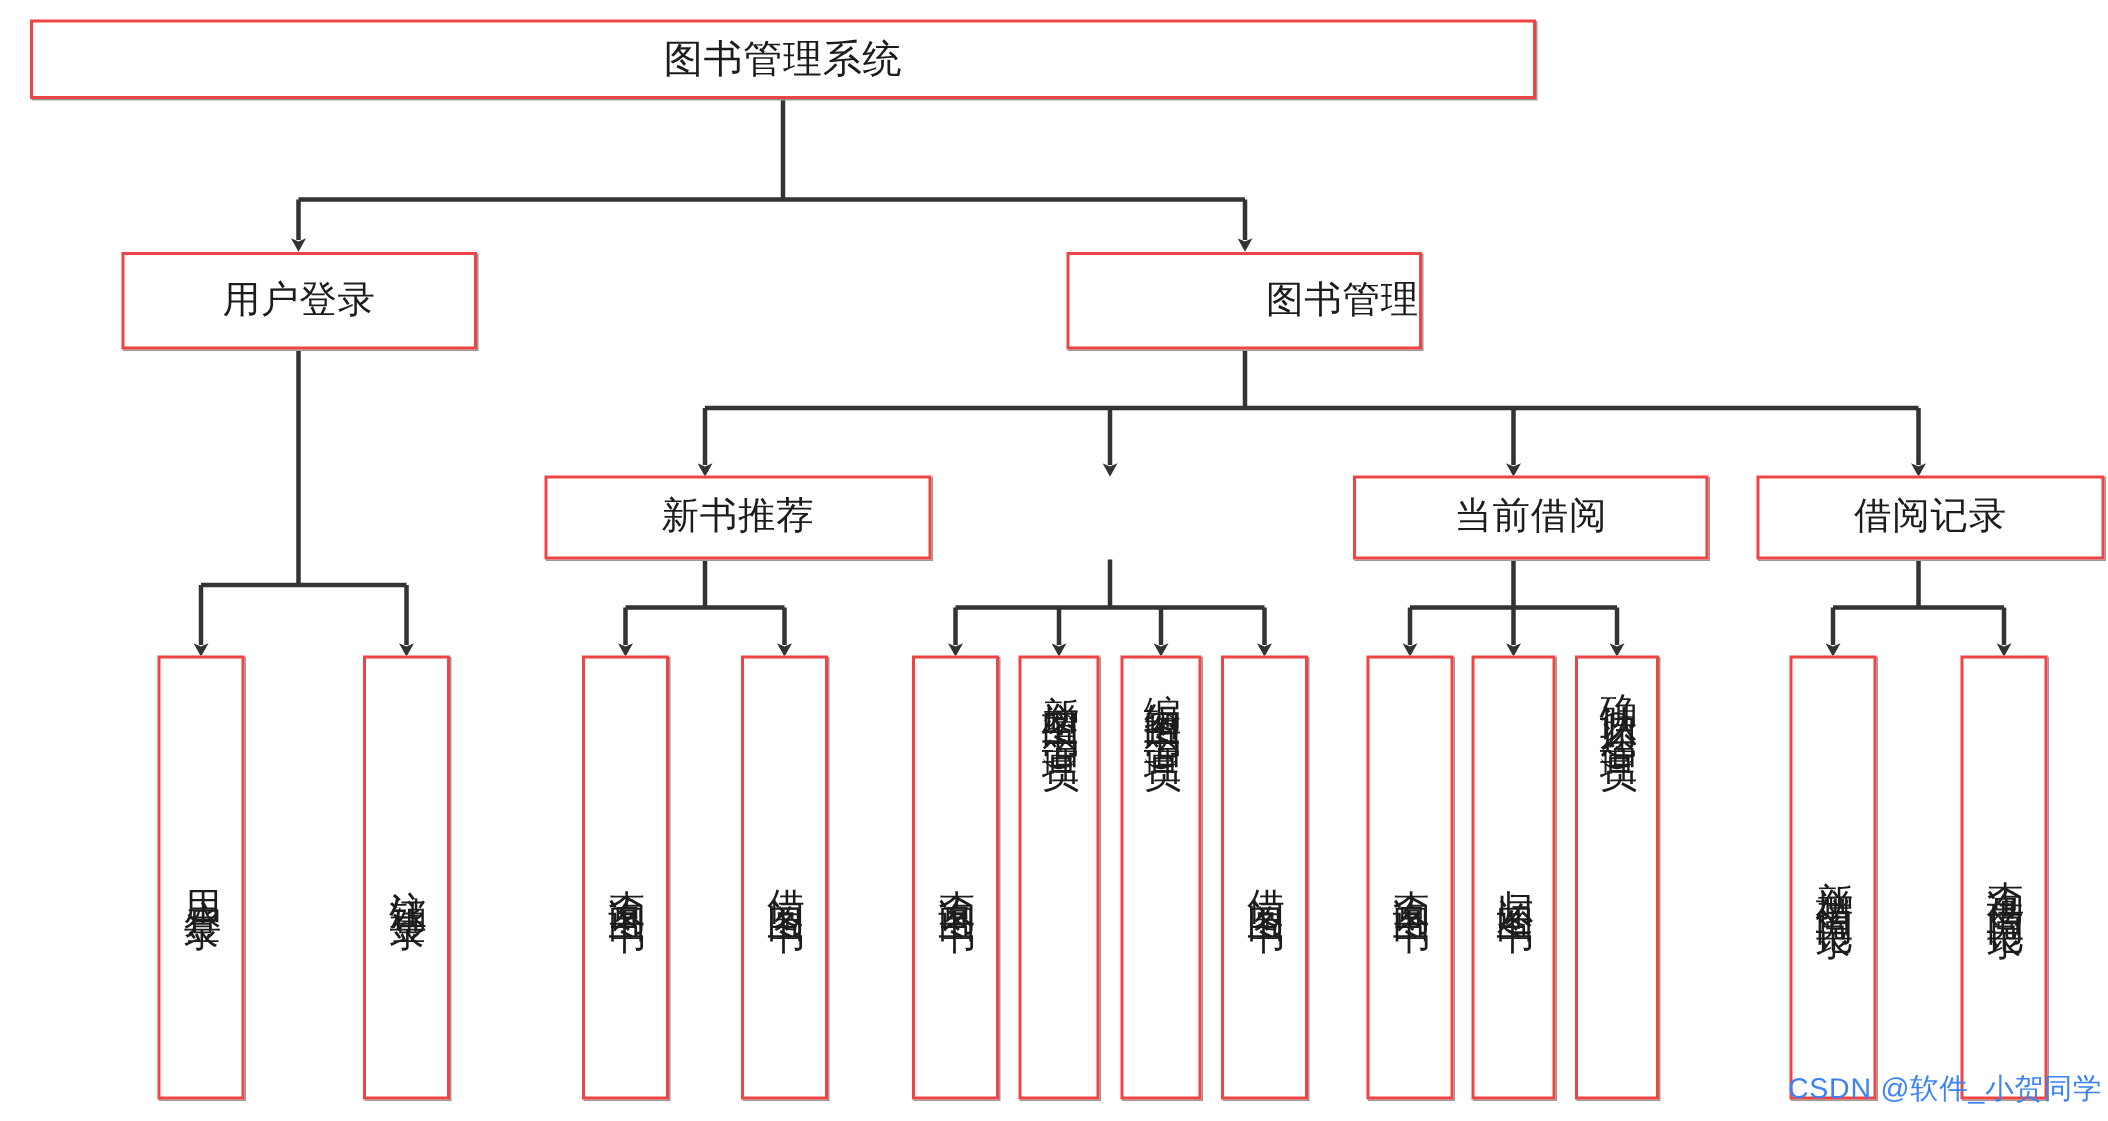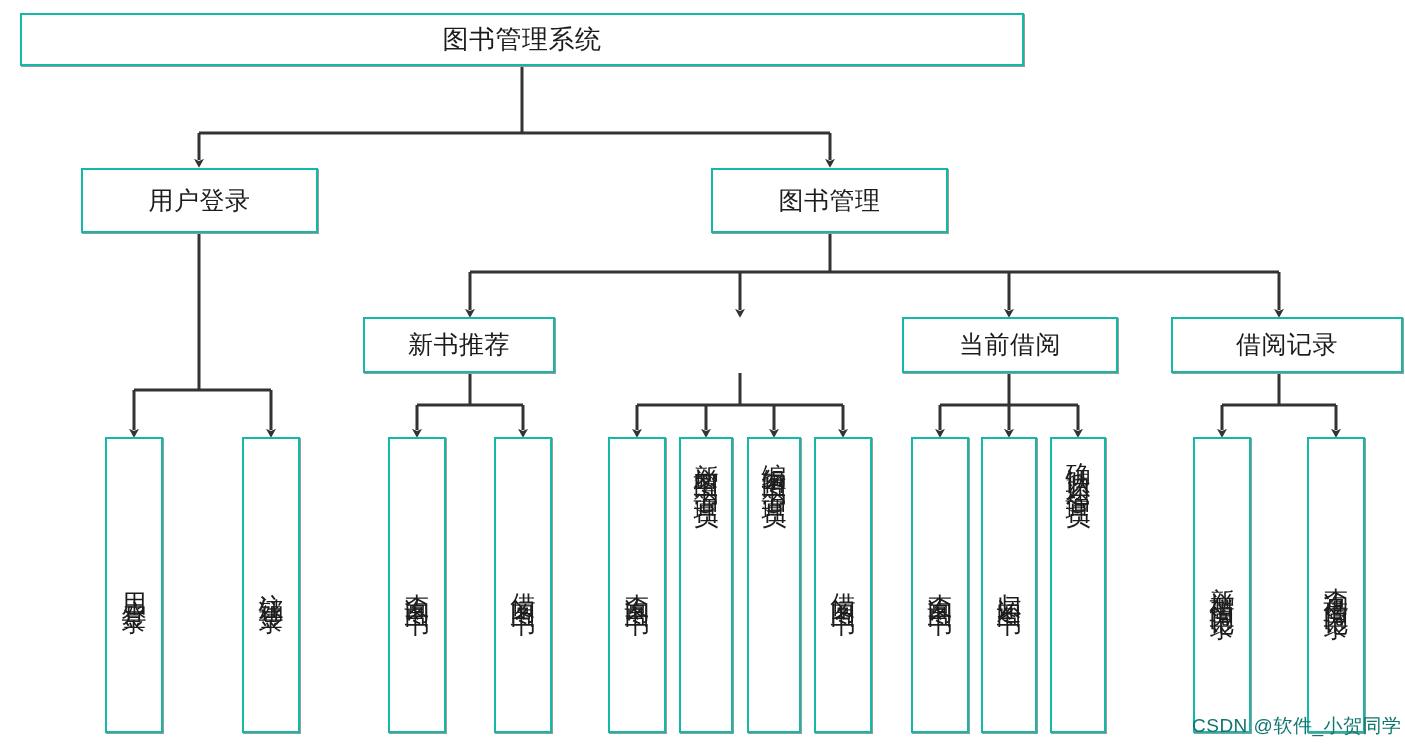--- a/index.html
+++ b/index.html
@@ -23,21 +23,21 @@
     left: 0;
     top: 0;
     width: 1405px;
     height: 747px;
     pointer-events: none;
   }
   .node {
     position: absolute;
     box-sizing: border-box;
     background: #ffffff;
-    border: 2px solid #14b8a6;
+    border: 2px solid #ef4444;
     box-shadow: 1px 1px 0 0 #9a9a9a;
     display: flex;
     align-items: center;
     justify-content: center;
     color: #1c1c1c;
     z-index: 2;
   }
   .node-label {
     display: block;
     line-height: 1.18;
@@ -65,21 +65,21 @@
     line-height: 1;
   }
   
   .node.vertical.tall {
     align-items: flex-start;
     padding-top: 4px;
   }
   .watermark {
     position: absolute;
     font-size: 19px;
-    color: #0f766e;
+    color: #3b82f6;
     white-space: nowrap;
     z-index: 3;
     letter-spacing: 0.5px;
   }
 </style>
 </head>
 <body>
 
 <div id="diagram-root">
 
@@ -136,28 +136,28 @@
     </g>
   </svg>
 
   <div class="node horizontal root" style="left:20px; top:13px; width:1004px; height:53px;">
     <span class="node-label">图书管理系统</span>
   </div>
 
   <div class="node horizontal" style="left:81px; top:168px; width:237px; height:65px;">
     <span class="node-label">用户登录</span>
   </div>
-  <div class="node horizontal" style="left:711px; top:168px; width:237px; height:65px;">
+  <div class="node horizontal" style="left:711px; top:168px; width:237px; height:65px;justify-content:flex-end;">
     <span class="node-label">图书管理</span>
   </div>
 
-  <div class="node horizontal" style="left:363px; top:317px; width:192px; height:56px;">
+  <div class="node horizontal" style="left:363px; top:317px; width:258px; height:56px;">
     <span class="node-label">新书推荐</span>
   </div>
-  <div class="node horizontal" style="left:902px; top:317px; width:216px; height:56px;">
+  <div class="node horizontal" style="left:902px; top:317px; width:237px; height:56px;">
     <span class="node-label">当前借阅</span>
   </div>
   <div class="node horizontal" style="left:1171px; top:317px; width:232px; height:56px;">
     <span class="node-label">借阅记录</span>
   </div>
 
   <div class="node vertical" style="left:105px; top:437px; width:58px; height:296px;">
     <span class="node-label">用户登录</span>
   </div>
   <div class="node vertical" style="left:242px; top:437px; width:58px; height:296px;">

